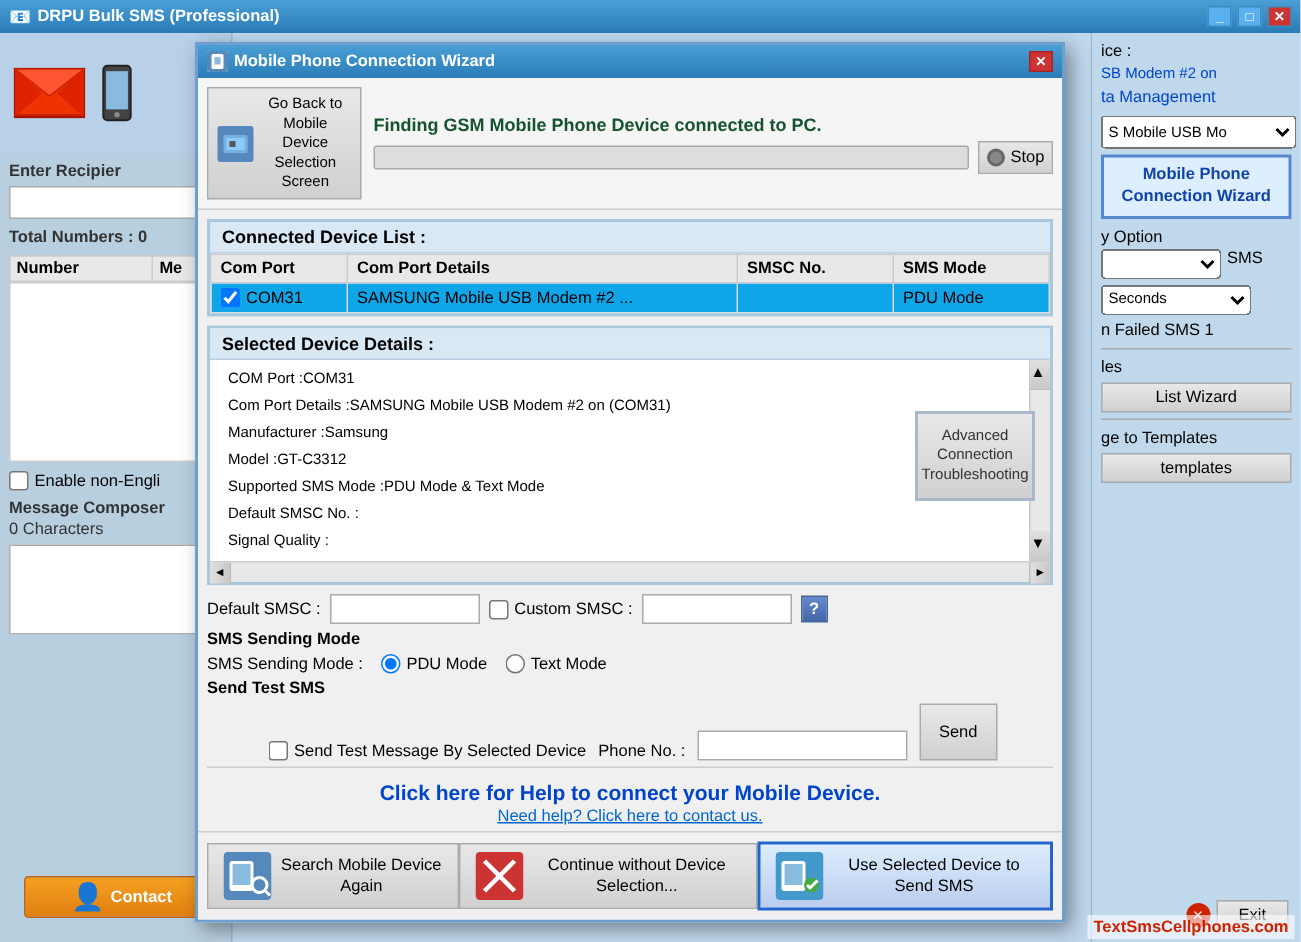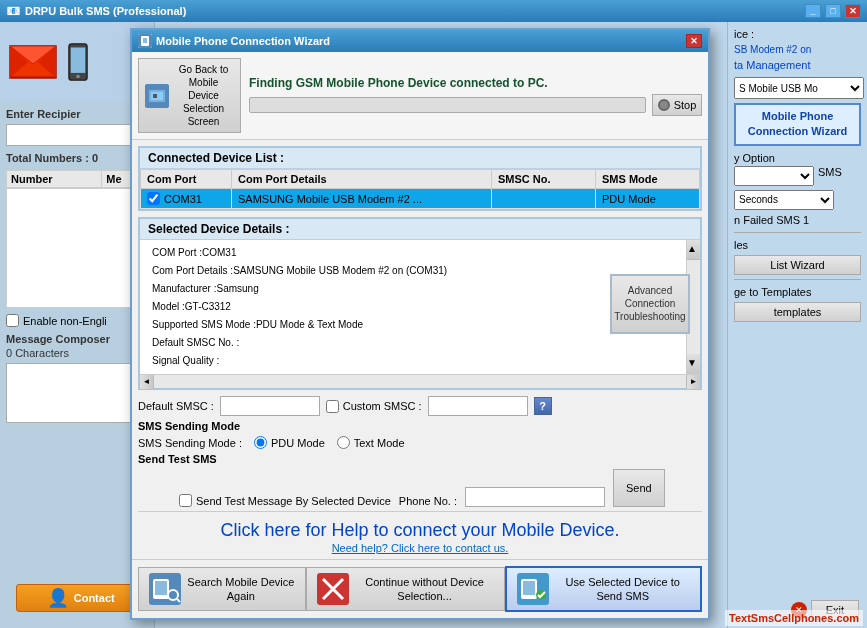--- a/index.html
+++ b/index.html
@@ -518,21 +518,21 @@
           <input type="checkbox" style="">
           <span>Send Test Message By Selected Device</span>
         </label>
         <span>Phone No. :</span>
         <input type="text" style="width: 140px; height: 20px; border: 1px solid rgb(170, 170, 170);">
         <button style="padding:2px 12px;background:linear-gradient(to bottom,#e8e8e8,#d0d0d0);border:1px solid #aaa;cursor:pointer;font-size:11px;height:38px;">Send</button>
       </div>
     </div>
 
     <div style="text-align:center;padding:8px 6px 4px;border-top:1px solid #ccc;margin:4px 6px 0;">
-      <div style="font-size:18px;font-weight:normal;color:#0044cc;cursor:pointer;">Click here for Help to connect your Mobile Device.</div>
+      <div style="font-size:14px;font-weight:bold;color:#0044cc;cursor:pointer;">Click here for Help to connect your Mobile Device.</div>
       <a href="#" style="font-size:11px;color:#0066cc;margin-top:21px;">Need help? Click here to contact us.</a>
     </div>
 
     <div style="display:flex;justify-content:space-between;padding:6px;border-top:1px solid #ccc;background:#f0f0f0;align-items:center;">
 
       <div style="display:flex;align-items:center;gap:6px;background:linear-gradient(to bottom,#e8e8e8,#d0d0d0);border:1px solid #aaa;padding:5px 10px;cursor:pointer;min-width:120px;">
         <div style="width:32px;height:32px;flex-shrink:0;">
           <svg width="32" height="32" viewBox="0 0 32 32">
             <rect width="32" height="32" fill="#5588bb" rx="3"></rect>
             <rect x="4" y="6" width="16" height="20" rx="2" fill="#fff"></rect>

